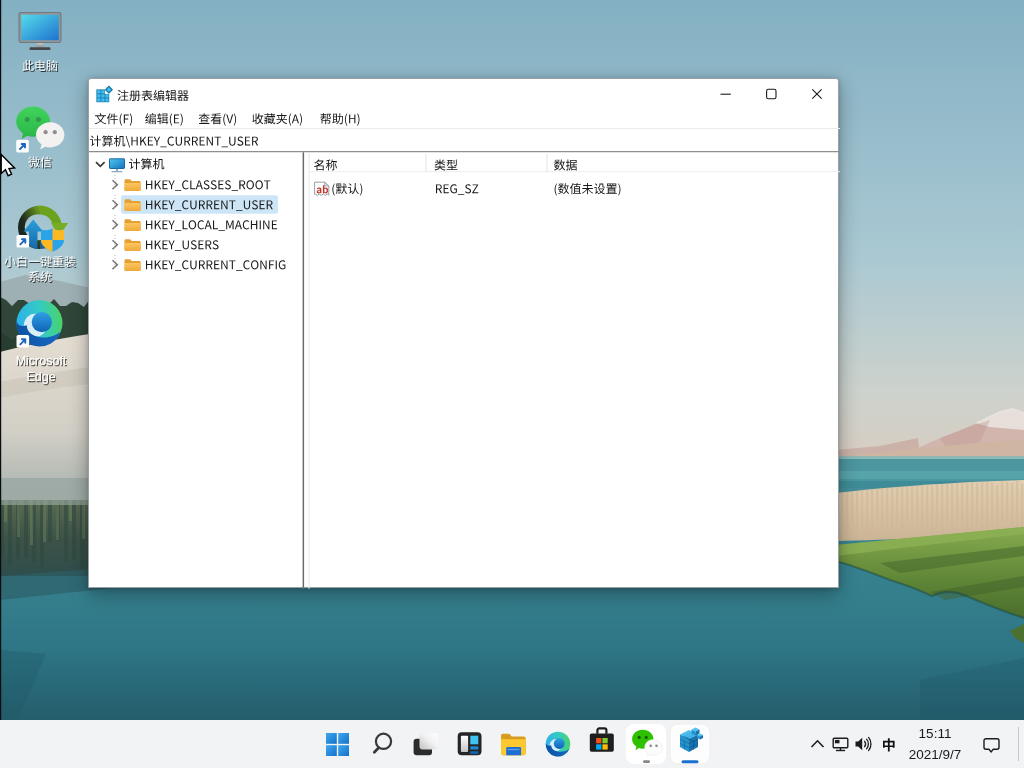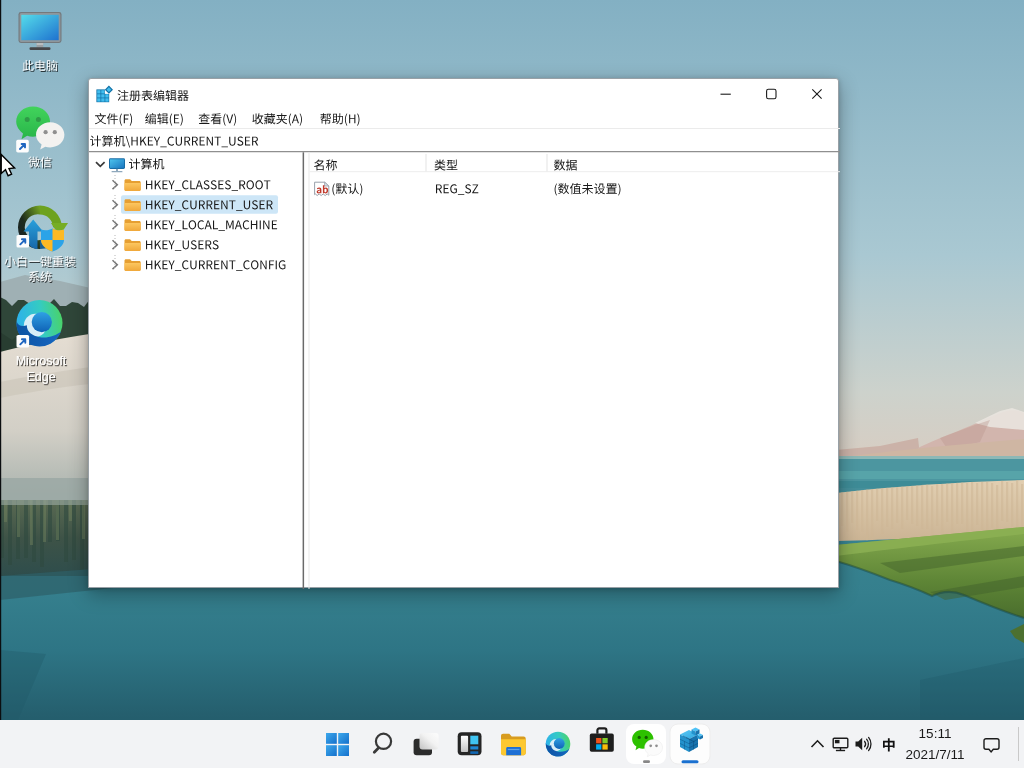--- a/index.html
+++ b/index.html
@@ -508,18 +508,18 @@
 <g transform="translate(983.5,18)">
 <path d="M2.5,0.7 L13.5,0.7 C14.6,0.7 15.5,1.6 15.5,2.7 L15.5,9.3 C15.5,10.4 14.6,11.3 13.5,11.3 L9.8,11.3 L7.6,13.9 L5.4,11.3 L2.5,11.3 C1.4,11.3 0.5,10.4 0.5,9.3 L0.5,2.7 C0.5,1.6 1.4,0.7 2.5,0.7 Z" fill="none" stroke="#1c1c1c" stroke-width="1.4"></path>
 </g>
 <line x1="1018.5" y1="7" x2="1018.5" y2="41" stroke="#c9c9c9" stroke-width="1"></line>
 <g transform="translate(881.8,30.2)">
           <path d="M6.1 -11.9V-9.5H1.2V-2.4H2.9V-3.1H6.1V1.2H7.9V-3.1H11V-2.4H12.8V-9.5H7.9V-11.9ZM2.9 -4.8V-7.8H6.1V-4.8ZM11 -4.8H7.9V-7.8H11Z" fill="#111111"></path>
         </g>
 </svg>
 <div id="clock">
         <div>15:11</div>
-        <div>2021/7/11</div>
+        <div>2021/9/7</div>
       </div>
 </div>
 <svg id="ovl" width="1024" height="768" viewBox="0 0 1024 768">
 <path d="M1.2,154.5 L1.2,173.5 L5.5,169.7 L8.1,175.7 L11.6,174.1 L9,168.5 L14.6,167.9 Z" fill="#ffffff" stroke="#000000" stroke-width="1.4" stroke-linejoin="miter"></path>
 </svg>
 </div>
 </body></html>

